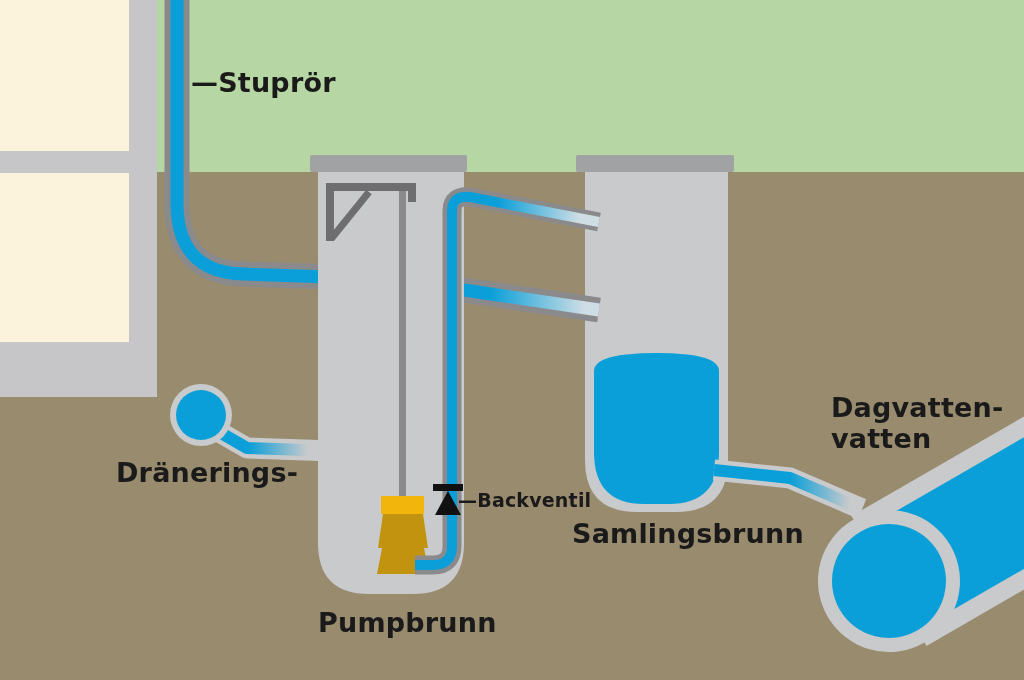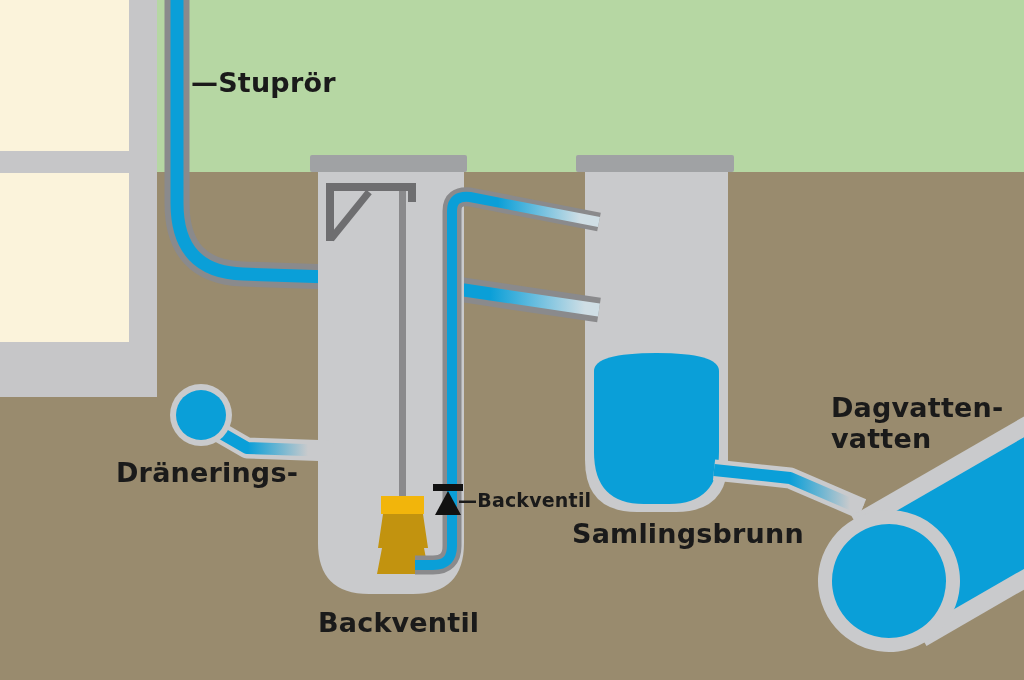--- a/index.html
+++ b/index.html
@@ -114,21 +114,21 @@
       <circle cx="201" cy="415" r="25" fill="#0A9FD8"></circle>
     </g>
   </svg>
 
   <div class="lbl" style="left:191px;top:67px;">—Stuprör</div>
 
   <div class="lbl" style="left:116px;top:457px;">
     <div>Dränerings-</div>
   </div>
 
-  <div class="lbl" style="left:318px;top:607px;">Backventil</div>
+  <div class="lbl" style="left:318px;top:607px;">Pumpbrunn</div>
 
   <div class="lbl small" style="left:458px;top:488px;">—Backventil</div>
 
   <div class="lbl" style="left:572px;top:518px;">Samlingsbrunn</div>
 
   <div class="lbl" style="left:831px;top:392px;line-height:31px;">
     <div>Dagvatten-</div>
     <div>vatten</div>
   </div>
 

